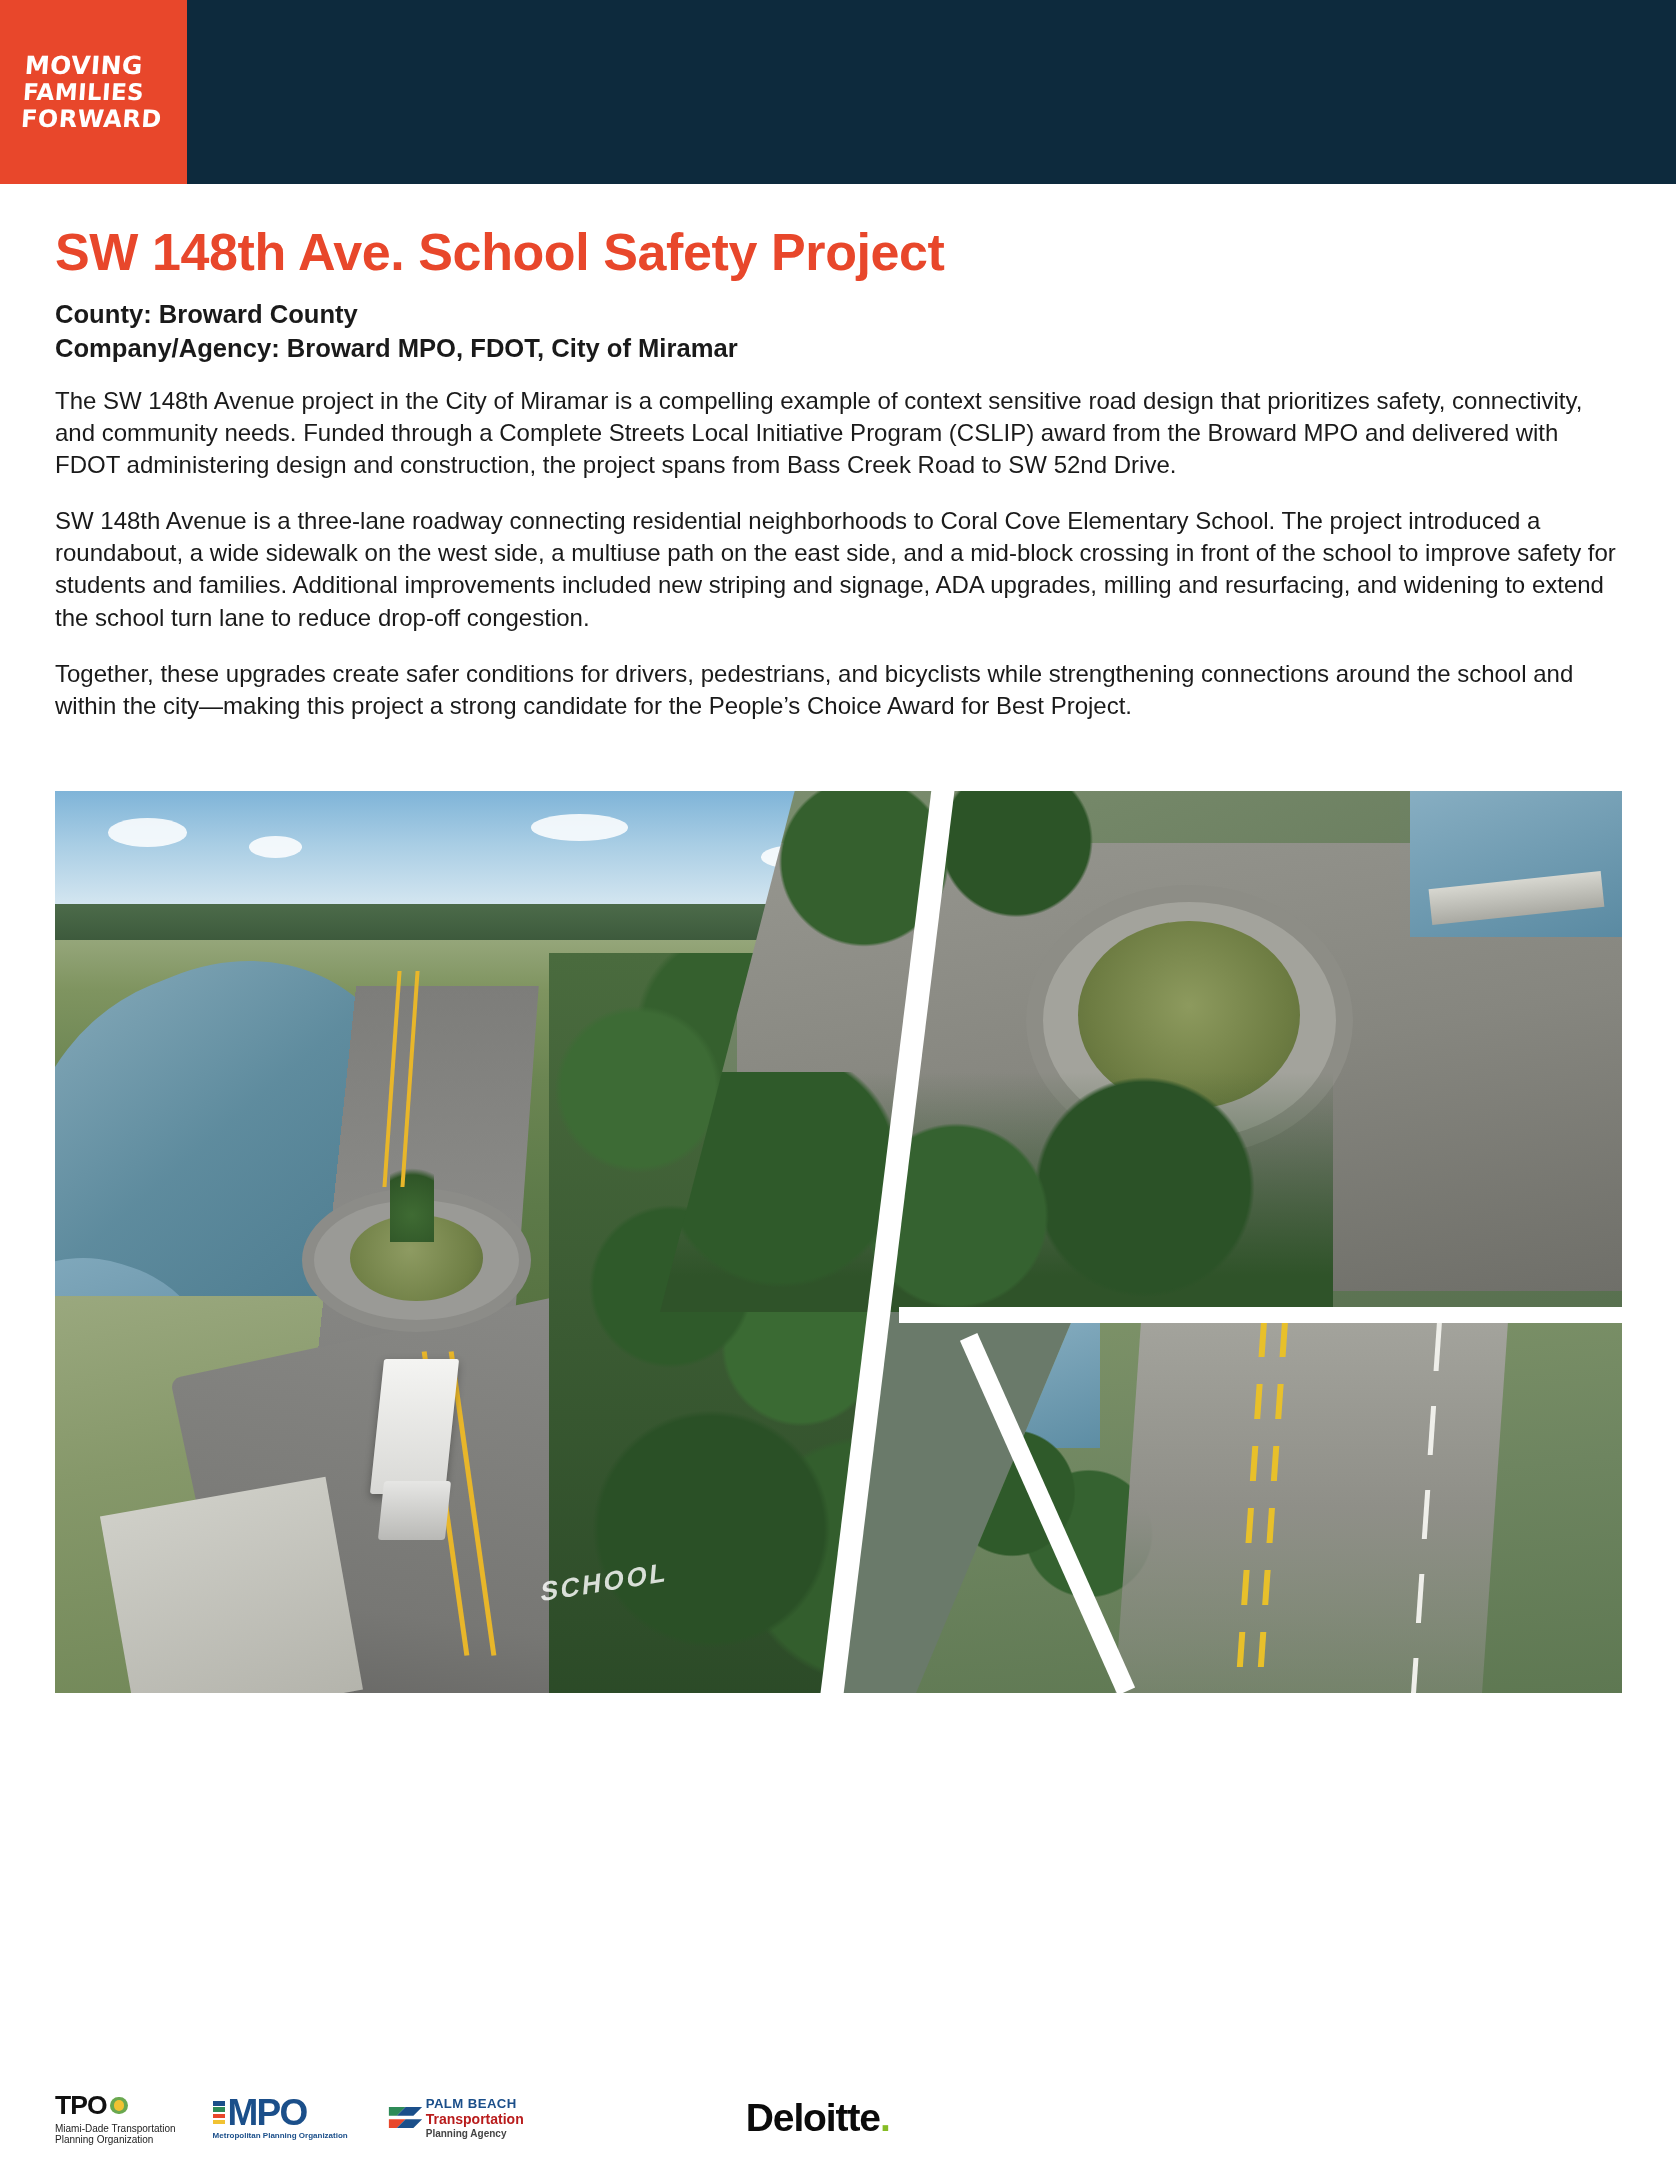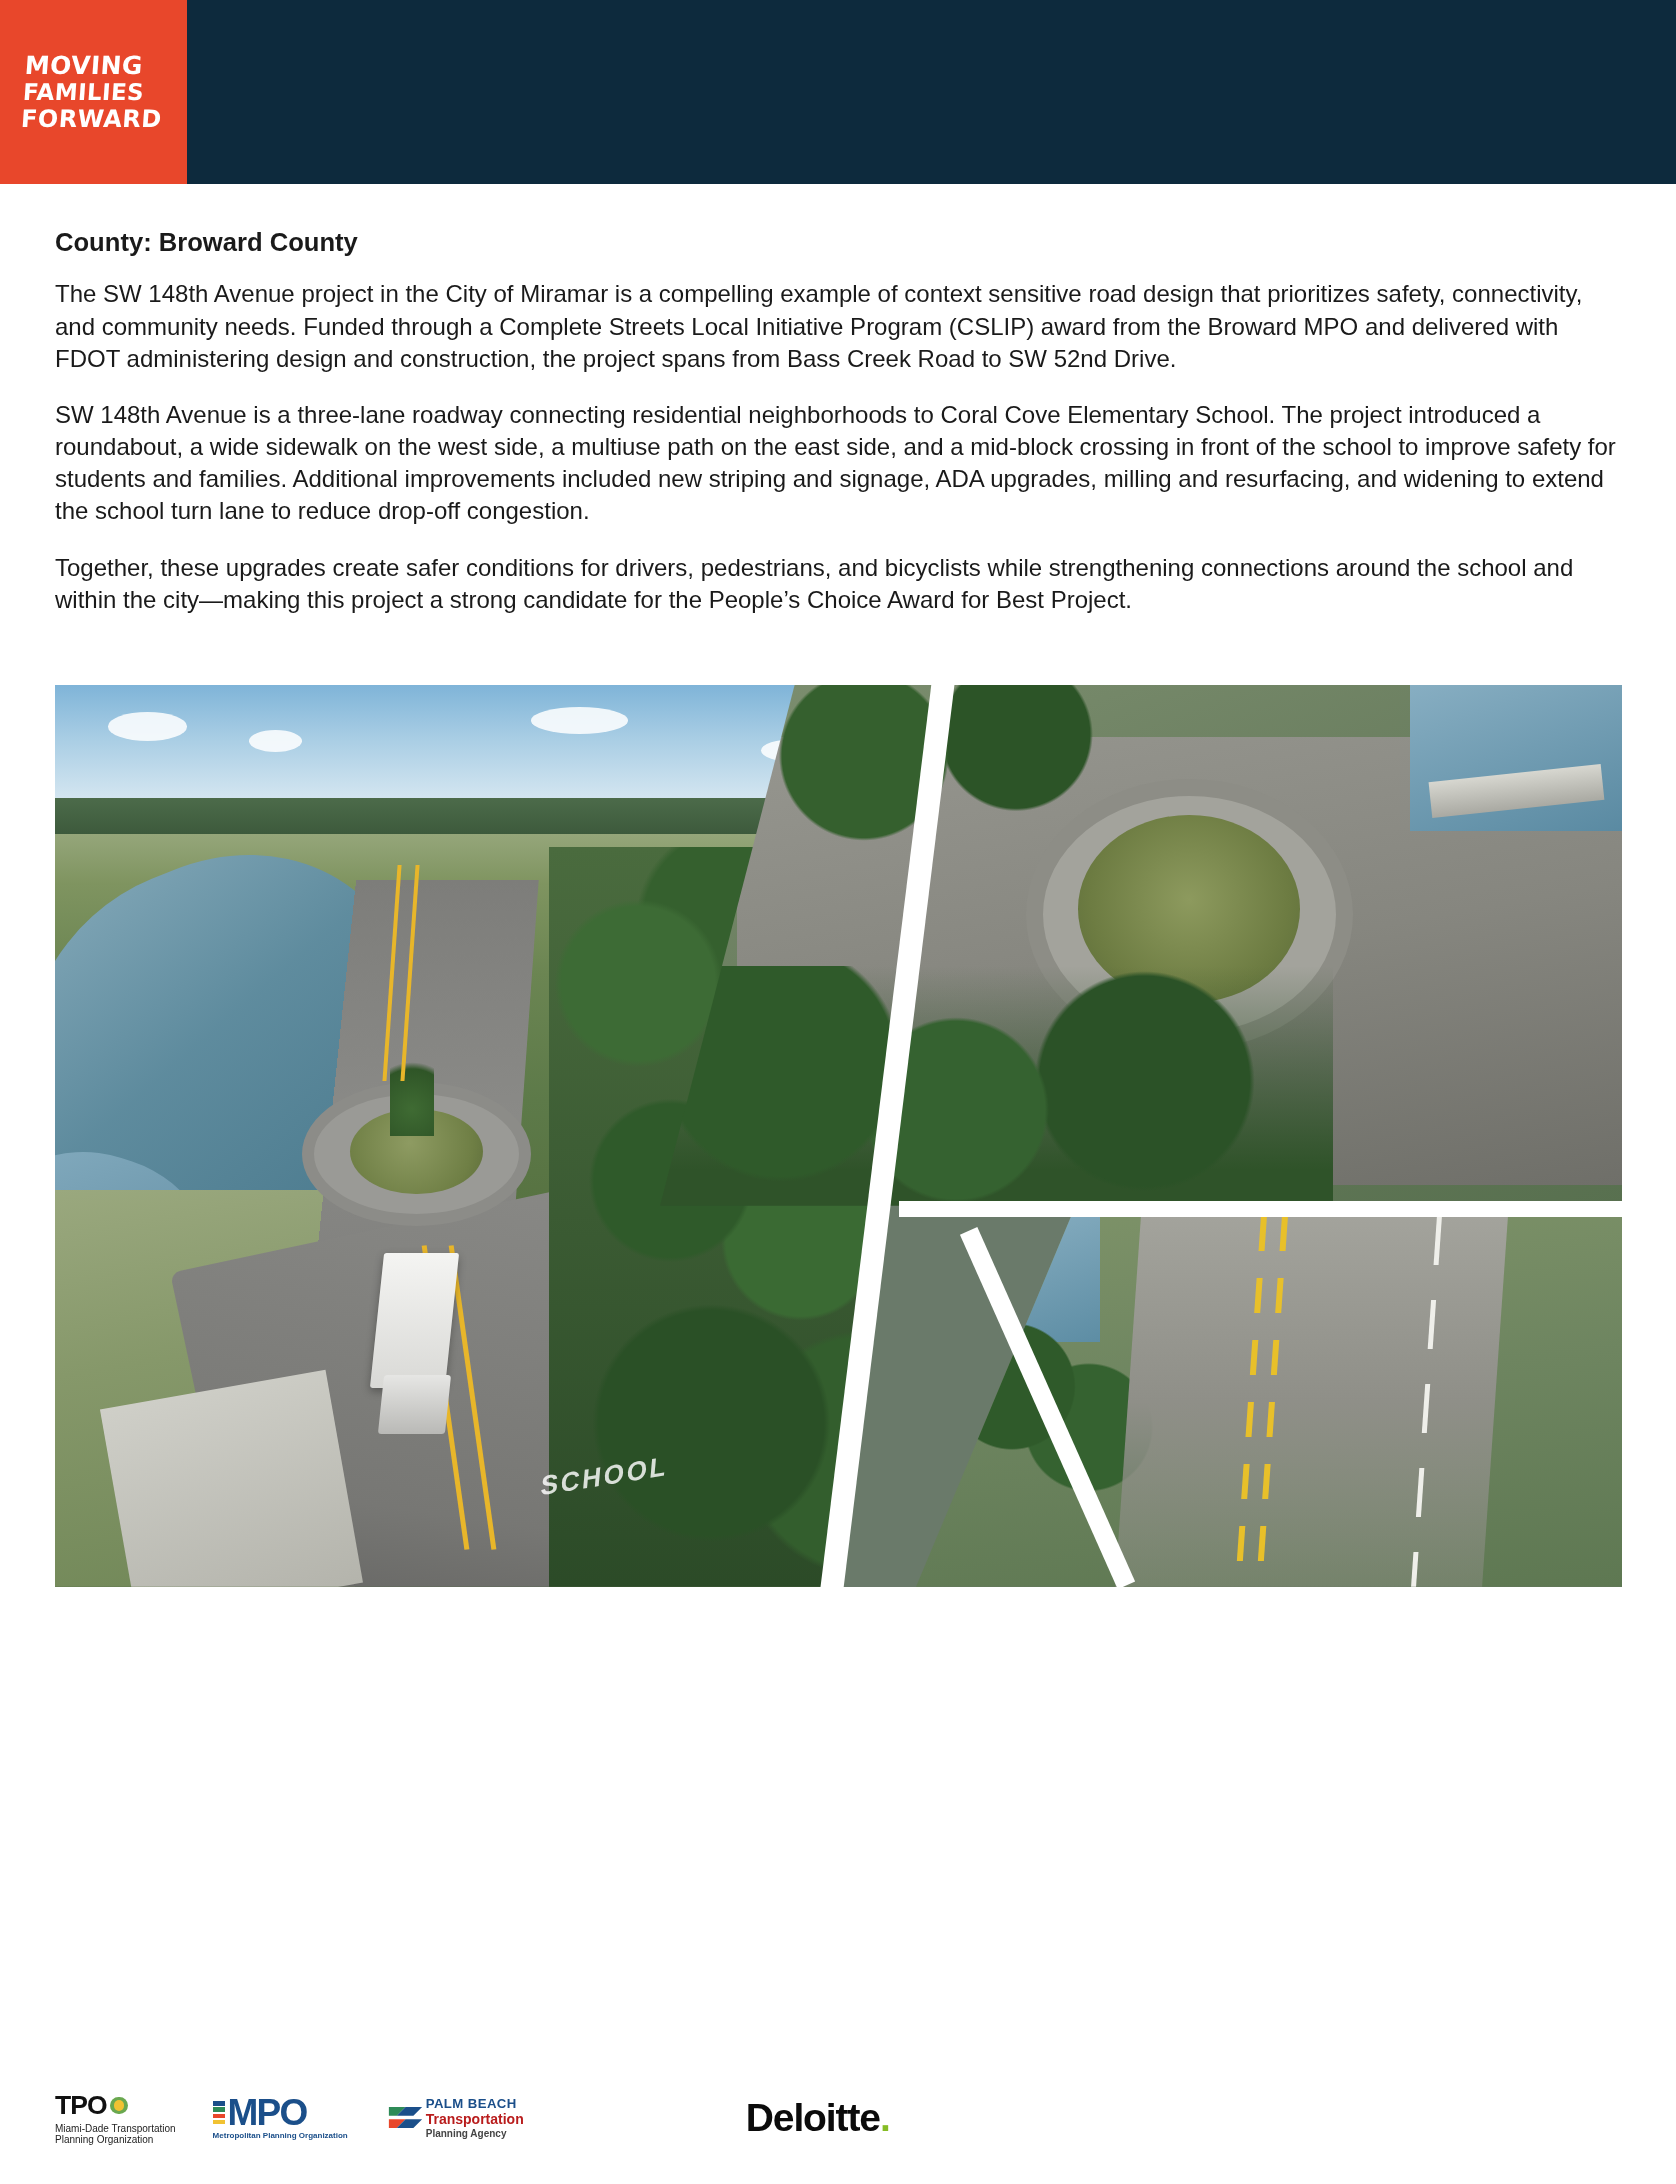--- a/index.html
+++ b/index.html
@@ -346,21 +346,23 @@
   <div class="header-right">
     <div class="header-right-inner">
       <div>MOVING</div>
       <div>FAMILIES</div>
       <div>FORWARD</div>
     </div>
   </div>
 </div>
 
 <div class="content">
+  <h1 class="title">SW 148th Ave. School Safety Project</h1>
   <div class="meta-line">County: Broward County</div>
+  <div class="meta-line">Company/Agency: Broward MPO, FDOT, City of Miramar</div>
 
   <p class="para">The SW 148th Avenue project in the City of Miramar is a compelling example of context sensitive road design that prioritizes safety, connectivity, and community needs. Funded through a Complete Streets Local Initiative Program (CSLIP) award from the Broward MPO and delivered with FDOT administering design and construction, the project spans from Bass Creek Road to SW 52nd Drive.</p>
   <p class="para">SW 148th Avenue is a three-lane roadway connecting residential neighborhoods to Coral Cove Elementary School. The project introduced a roundabout, a wide sidewalk on the west side, a multiuse path on the east side, and a mid-block crossing in front of the school to improve safety for students and families. Additional improvements included new striping and signage, ADA upgrades, milling and resurfacing, and widening to extend the school turn lane to reduce drop-off congestion.</p>
   <p class="para">Together, these upgrades create safer conditions for drivers, pedestrians, and bicyclists while strengthening connections around the school and within the city—making this project a strong candidate for the People’s Choice Award for Best Project.</p>
 </div>
 
 <div class="collage">
 
   <div class="photo photo-left">
     <div class="pl-sky"></div>

